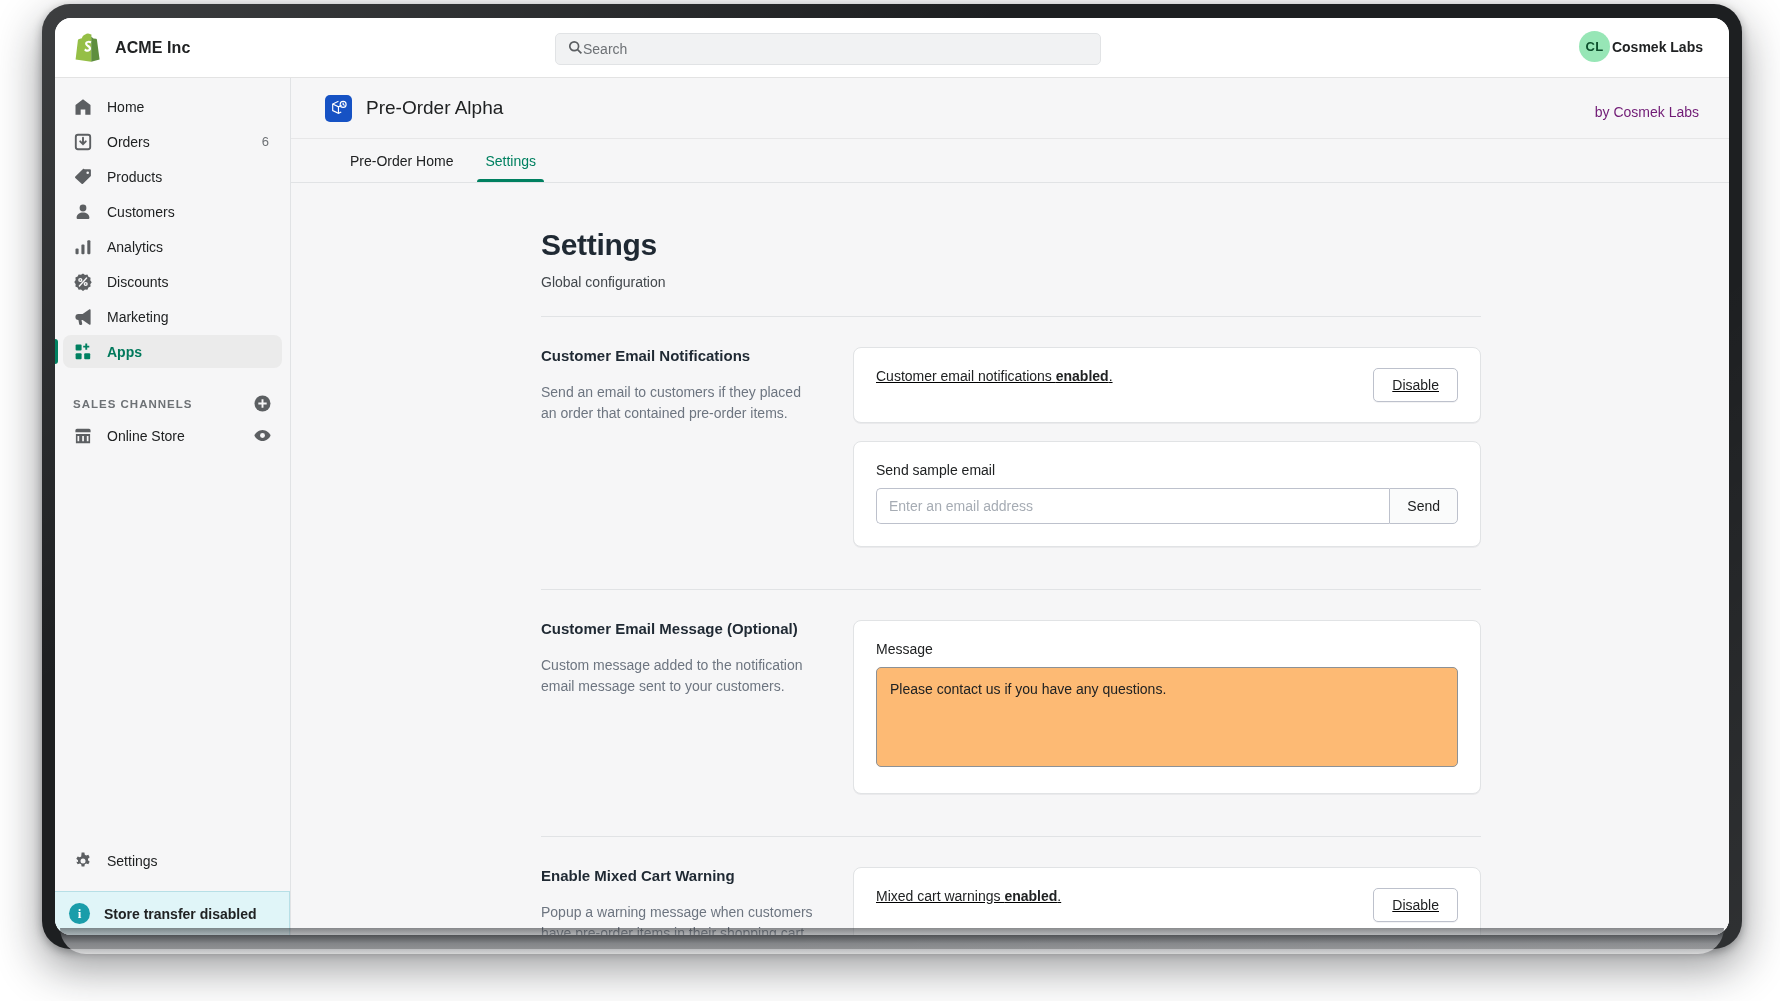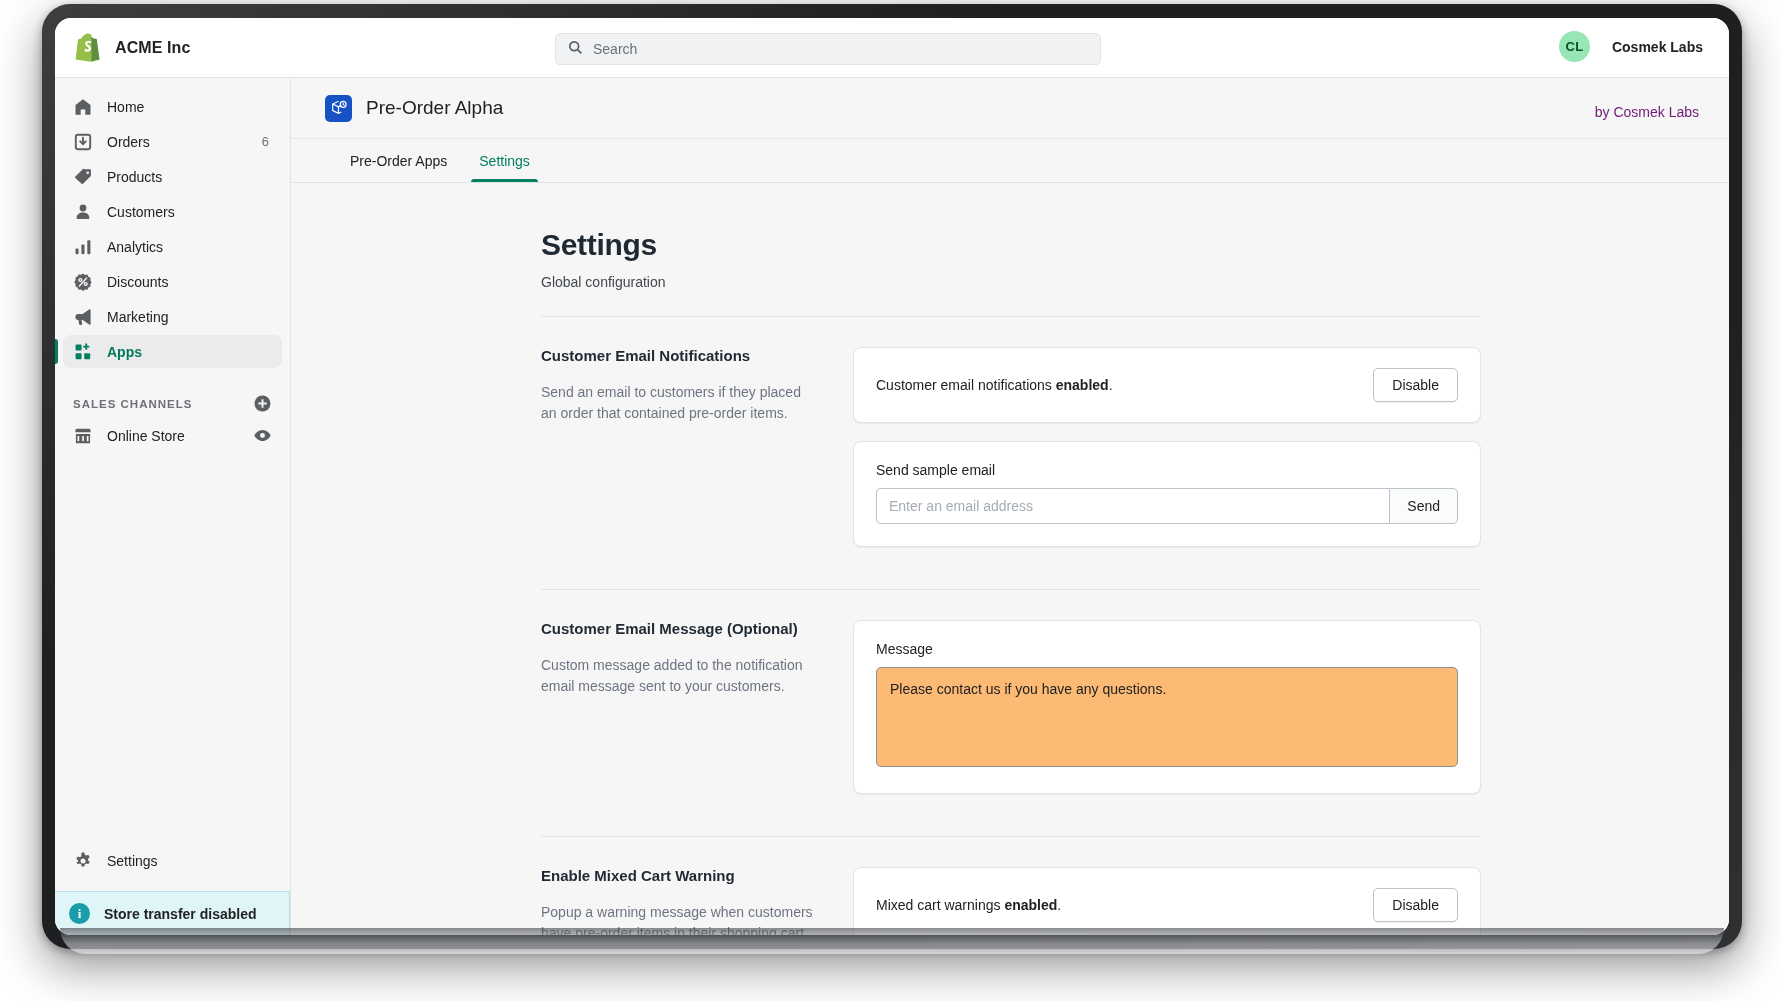--- a/index.html
+++ b/index.html
@@ -65,27 +65,27 @@
   }
   .search-wrap {
     position: absolute; left: 500px; top: 15px;
     width: 546px; height: 32px;
   }
   .search-box {
     width: 100%; height: 100%;
     background: #f1f2f3;
     border: 1px solid #e1e3e5;
     border-radius: 5px;
-    display: flex; align-items: center; gap: 10px;
+    display: flex; align-items: center; 
     padding: 0 12px;
   }
   .search-placeholder { font-size: 14px; color: #6d7175; }
   .user-area {
     position: absolute; right: 26px; top: 13px;
-    display: flex; align-items: center; gap: 22px; justify-content: flex-end;
+    display: flex; align-items: center; gap: 2px; justify-content: flex-end;
   }
   .avatar {
     width: 31px; height: 31px; border-radius: 50%;
     background: #97e6b6; color: #0d4f2c;
     display: flex; align-items: center; justify-content: center;
     font-size: 13px; font-weight: 600; letter-spacing: .4px;
   }
   .user-name { font-size: 14px; color: #202223; font-weight: 600; }
 
   
@@ -236,23 +236,24 @@
   }
   .setting-cards { flex: 1; display: flex; flex-direction: column; gap: 18px; }
 
   .card {
     background: #ffffff;
     border: 1px solid #e1e3e5;
     border-radius: 8px;
     box-shadow: 0 1px 0 rgba(22,29,37,.05);
   }
   .card-row {
-    display: flex; align-items: center;
+    display: flex; 
     padding: 20px 22px;
     min-height: 66px;
+    text-decoration: underline;
   }
   .card-text { font-size: 14px; color: #202223; }
   .card-text b { font-weight: 700; }
   .btn {
     margin-left: auto;
     padding: 8px 18px;
     background: #ffffff;
     border: 1px solid #bdc1cc;
     border-radius: 5px;
     font-size: 14px; color: #202223;
@@ -477,21 +478,21 @@
                 <path d="M14.6 4.4V6l1.2.8" stroke-linecap="round"></path>
               </svg>
             </span>
             <span class="app-title">Pre-Order Alpha</span>
           </div>
           <span class="app-author">by Cosmek Labs</span>
         </div>
 
         <div class="tabstrip">
           <div class="tab">
-            <span>Pre-Order Apps</span>
+            <span>Pre-Order Home</span>
           </div>
           <div class="tab active">
             <span>Settings</span>
           </div>
         </div>
 
         <div class="app-body">
           <div class="content-col">
 
             <h1 class="page-title">Settings</h1>

